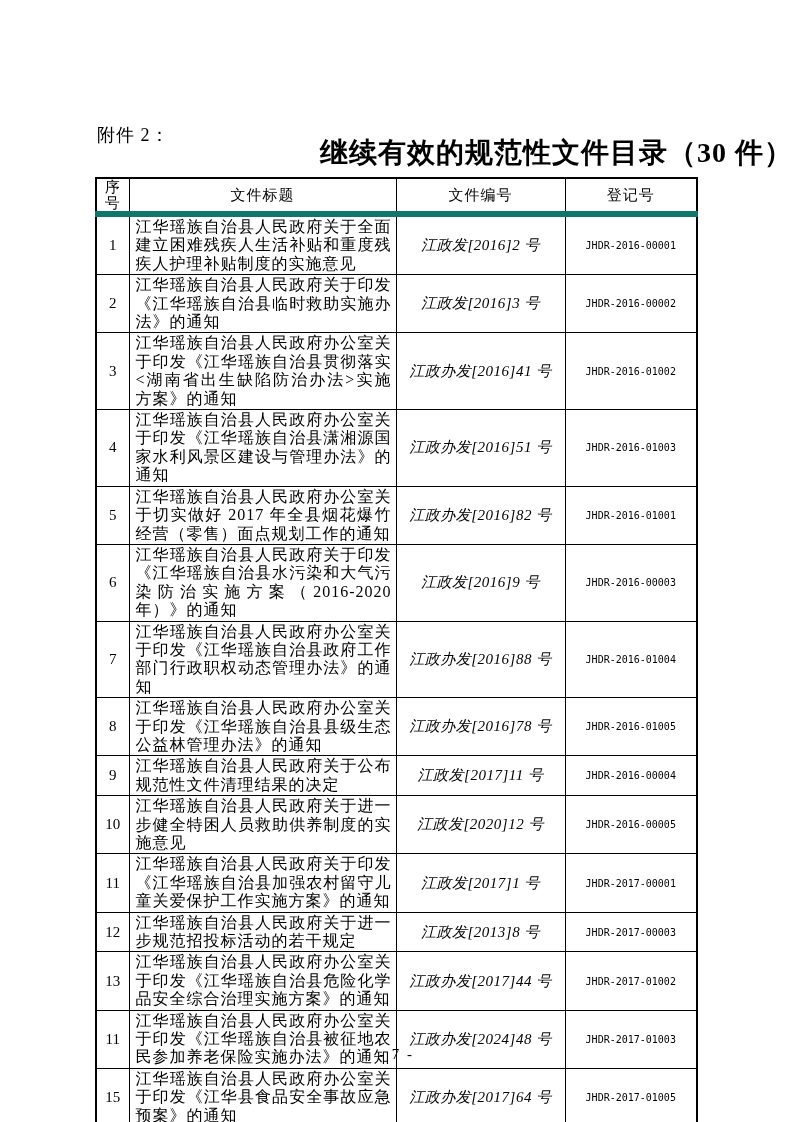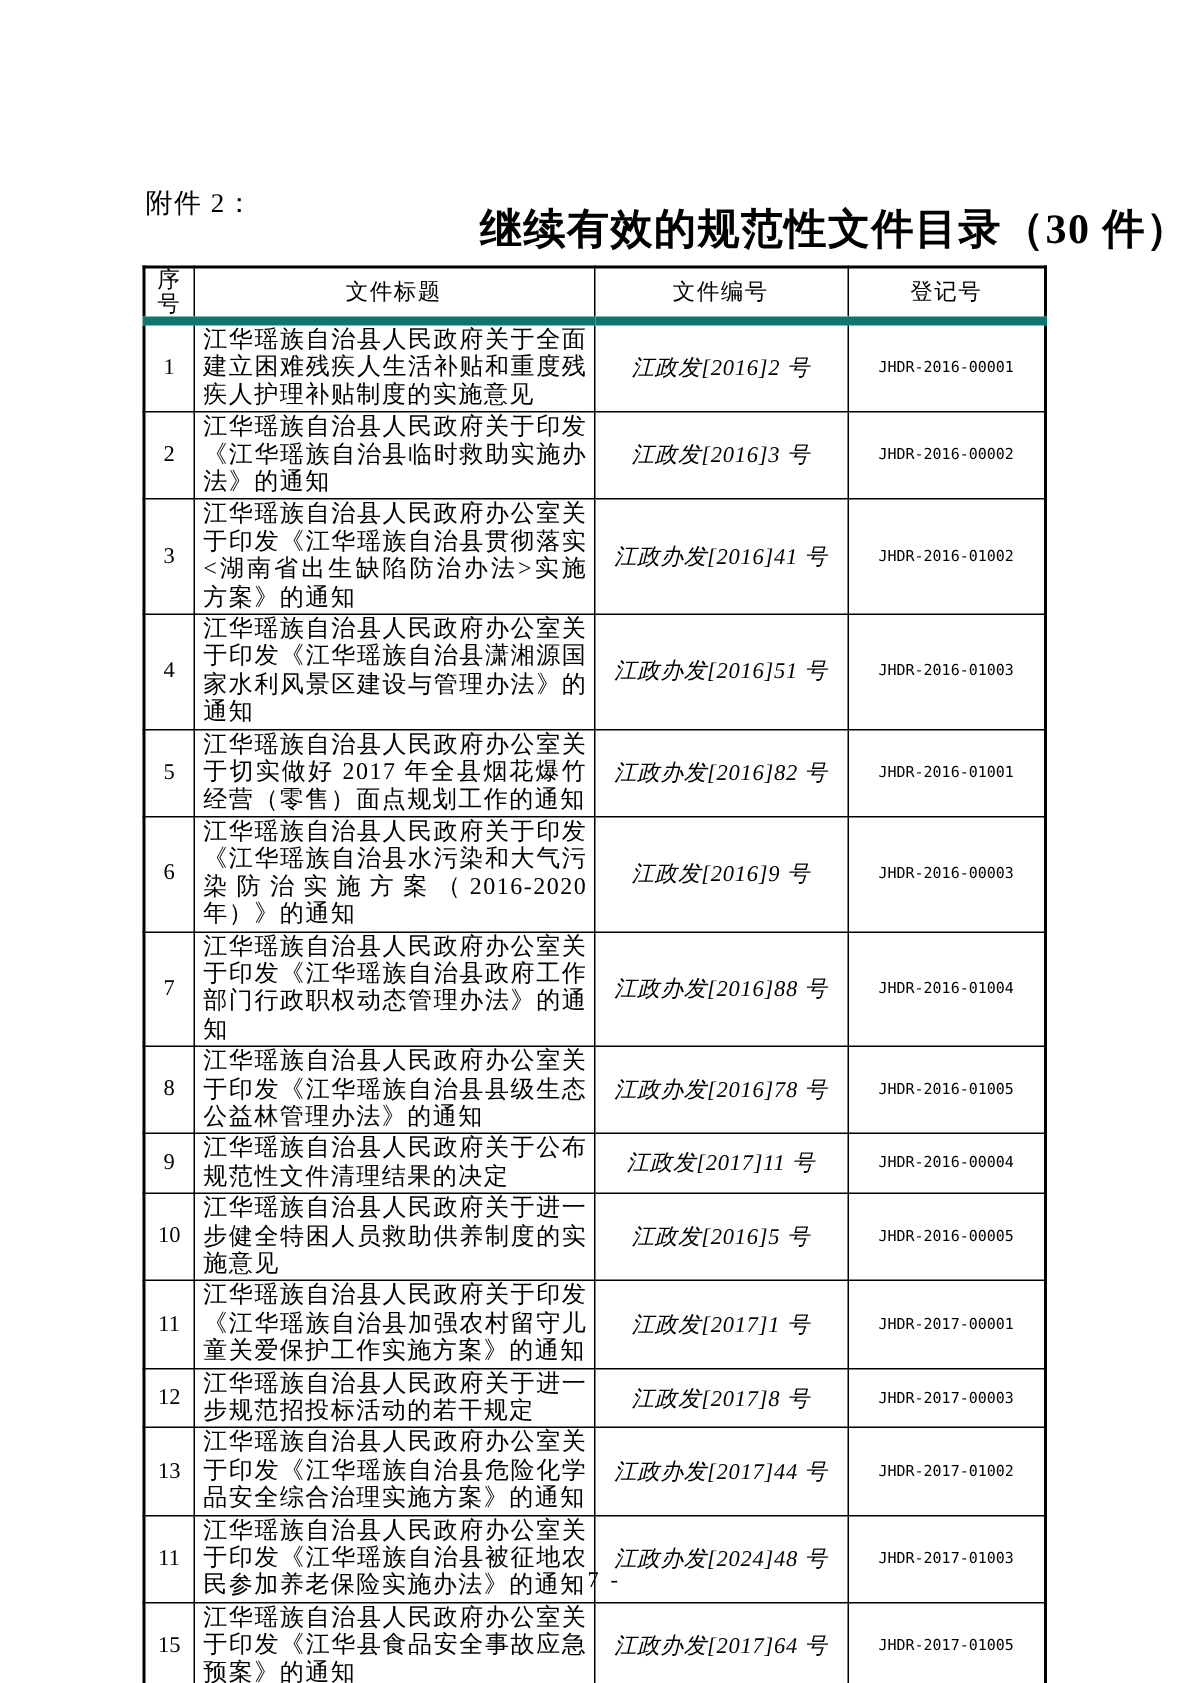--- a/index.html
+++ b/index.html
@@ -165,33 +165,33 @@
         </tr>
         <tr>
           <td class="td-no">9</td>
           <td class="td-title">江华瑶族自治县人民政府关于公布规范性文件清理结果的决定</td>
           <td class="td-doc">江政发[2017]11 号</td>
           <td class="td-reg">JHDR-2016-00004</td>
         </tr>
         <tr>
           <td class="td-no">10</td>
           <td class="td-title">江华瑶族自治县人民政府关于进一步健全特困人员救助供养制度的实施意见</td>
-          <td class="td-doc">江政发[2016]5 号</td>
+          <td class="td-doc">江政发[2020]12 号</td>
           <td class="td-reg">JHDR-2016-00005</td>
         </tr>
         <tr>
           <td class="td-no">11</td>
           <td class="td-title">江华瑶族自治县人民政府关于印发《江华瑶族自治县加强农村留守儿童关爱保护工作实施方案》的通知</td>
           <td class="td-doc">江政发[2017]1 号</td>
           <td class="td-reg">JHDR-2017-00001</td>
         </tr>
         <tr>
           <td class="td-no">12</td>
           <td class="td-title">江华瑶族自治县人民政府关于进一步规范招投标活动的若干规定</td>
-          <td class="td-doc">江政发[2017]8 号</td>
+          <td class="td-doc">江政发[2013]8 号</td>
           <td class="td-reg">JHDR-2017-00003</td>
         </tr>
         <tr>
           <td class="td-no">13</td>
           <td class="td-title">江华瑶族自治县人民政府办公室关于印发《江华瑶族自治县危险化学品安全综合治理实施方案》的通知</td>
           <td class="td-doc">江政办发[2017]44 号</td>
           <td class="td-reg">JHDR-2017-01002</td>
         </tr>
         <tr>
           <td class="td-no">11</td>

